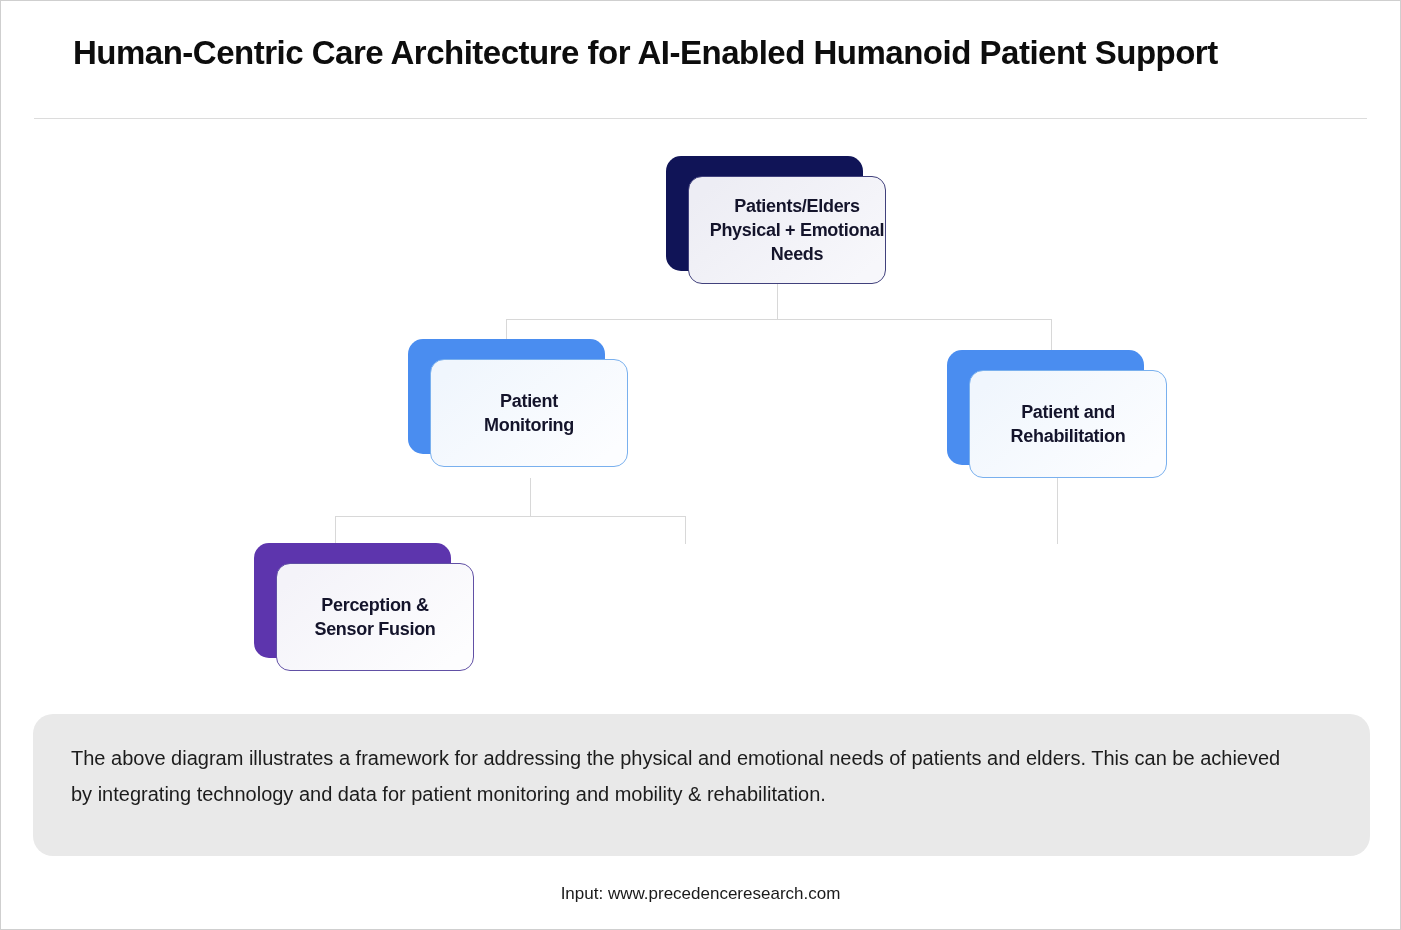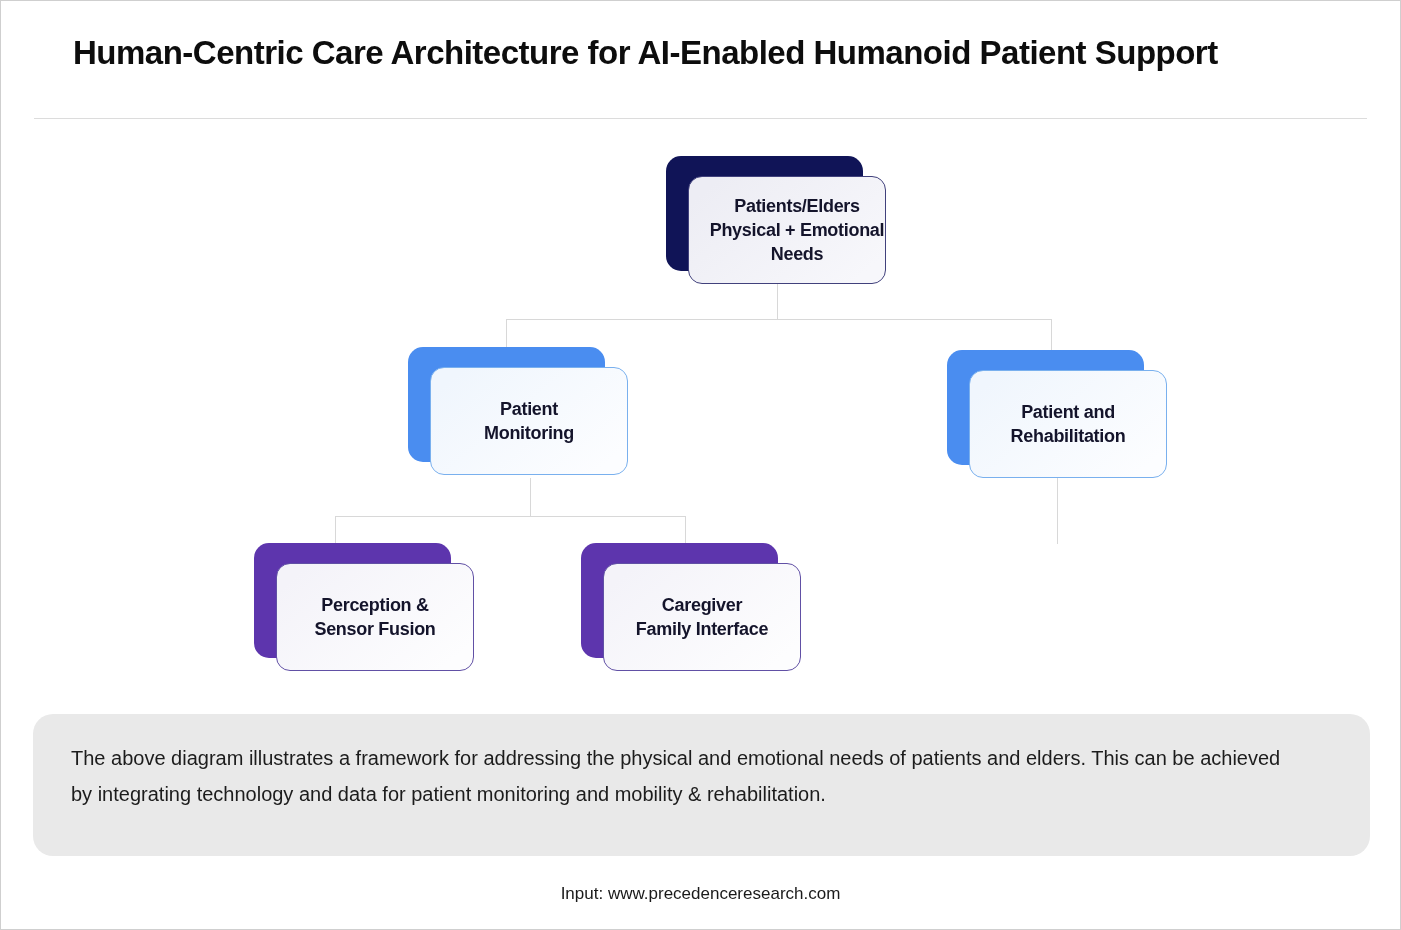--- a/index.html
+++ b/index.html
@@ -123,21 +123,21 @@
 
   <div class="node" style="left:665px; top:155px;">
     <div class="node-shadow accent-navy"></div>
     <div class="node-front front-navy">
       <span class="node-label">Patients/Elders
 Physical + Emotional
 Needs</span>
     </div>
   </div>
 
-  <div class="node" style="left:407px; top:346px;">
+  <div class="node" style="left:407px; top:338px;">
     <div class="node-shadow accent-blue"></div>
     <div class="node-front front-blue">
       <span class="node-label">Patient
 Monitoring</span>
     </div>
   </div>
 
   <div class="node" style="left:946px; top:349px;">
     <div class="node-shadow accent-blue"></div>
     <div class="node-front front-blue">
@@ -147,27 +147,20 @@
   </div>
 
   <div class="node" style="left:233px; top:542px;margin-left:20px;">
     <div class="node-shadow accent-purple"></div>
     <div class="node-front front-purple">
       <span class="node-label">Perception &amp;
 Sensor Fusion</span>
     </div>
   </div>
 
-  <div class="node" style="left:580px; top:542px;">
-    <div class="node-shadow accent-purple"></div>
-    <div class="node-front front-purple">
-      <span class="node-label">Caregiver
-Family Interface</span>
-    </div>
-  </div>
 
 
   <div class="info-box">
     <p class="info-text">The above diagram illustrates a framework for addressing the physical and emotional needs of patients and elders. This can be achieved by integrating technology and data for patient monitoring and mobility &amp; rehabilitation.</p>
   </div>
 
   <div class="source-line">Input: www.precedenceresearch.com</div>
 
 </div>
 

